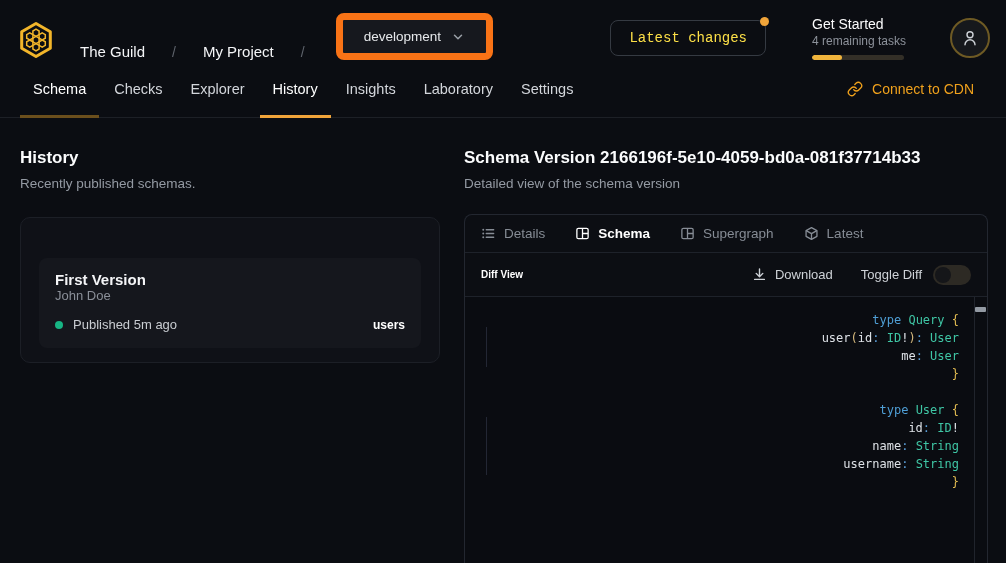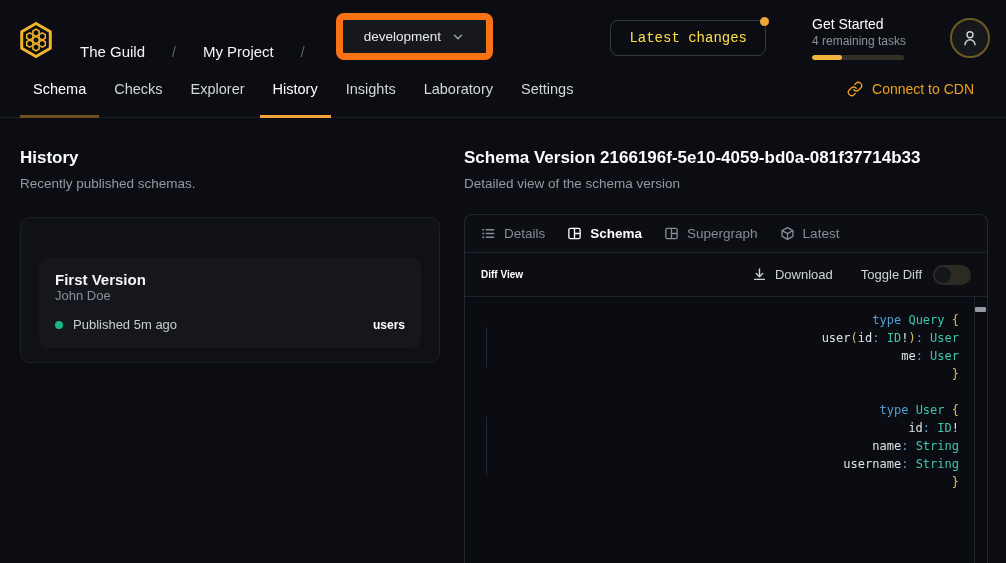--- a/index.html
+++ b/index.html
@@ -59,21 +59,21 @@
   .v-name { font-size:15px; font-weight:600; color:#f4f5f7; }
   .v-author { font-size:13px; color:#8a8f98; }
   .v-row { margin-top:14px; display:flex; align-items:center; }
   .v-dot { width:8px; height:8px; border-radius:50%; background:var(--green,#17b584); margin-right:10px; flex:none; }
   .v-status { font-size:13px; color:#c9cdd2; }
   .v-badge { margin-left:auto; font-size:12px; font-weight:700; color:#fff; }
 
   .right { flex:1; padding:30px 18px 0 0; display:flex; flex-direction:column; min-width:0; }
   .detail-box { margin-top:23px; flex:1; border:1px solid #232730; border-bottom:none;
                 border-radius:8px 8px 0 0; display:flex; flex-direction:column; overflow:hidden; background:#0c0e13; }
-  .dtabs { display:flex; align-items:center; gap:22px; height:38px; padding:0 16px; flex:none;
+  .dtabs { display:flex; align-items:center; gap:30px; height:38px; padding:0 16px; flex:none;
            border-bottom:1px solid #1e222a; }
   .dtab { display:flex; align-items:center; gap:8px; font-size:13.5px; color:#868c95; cursor:pointer; }
   .dtab svg { width:15px; height:15px; }
   .dtab.active { color:#fff; font-weight:600; }
   .diff-row { display:flex; align-items:center; height:44px; padding:0 16px; flex:none;
               border-bottom:1px solid #1e222a; }
   .diff-title { font-size:10px; font-weight:700; color:#fff; }
   .diff-actions { margin-left:auto; display:flex; align-items:center; }
   .download { display:flex; align-items:center; gap:8px; font-size:13px; color:#ced2d7; cursor:pointer;
               background:none; border:none; font-family:inherit; }

